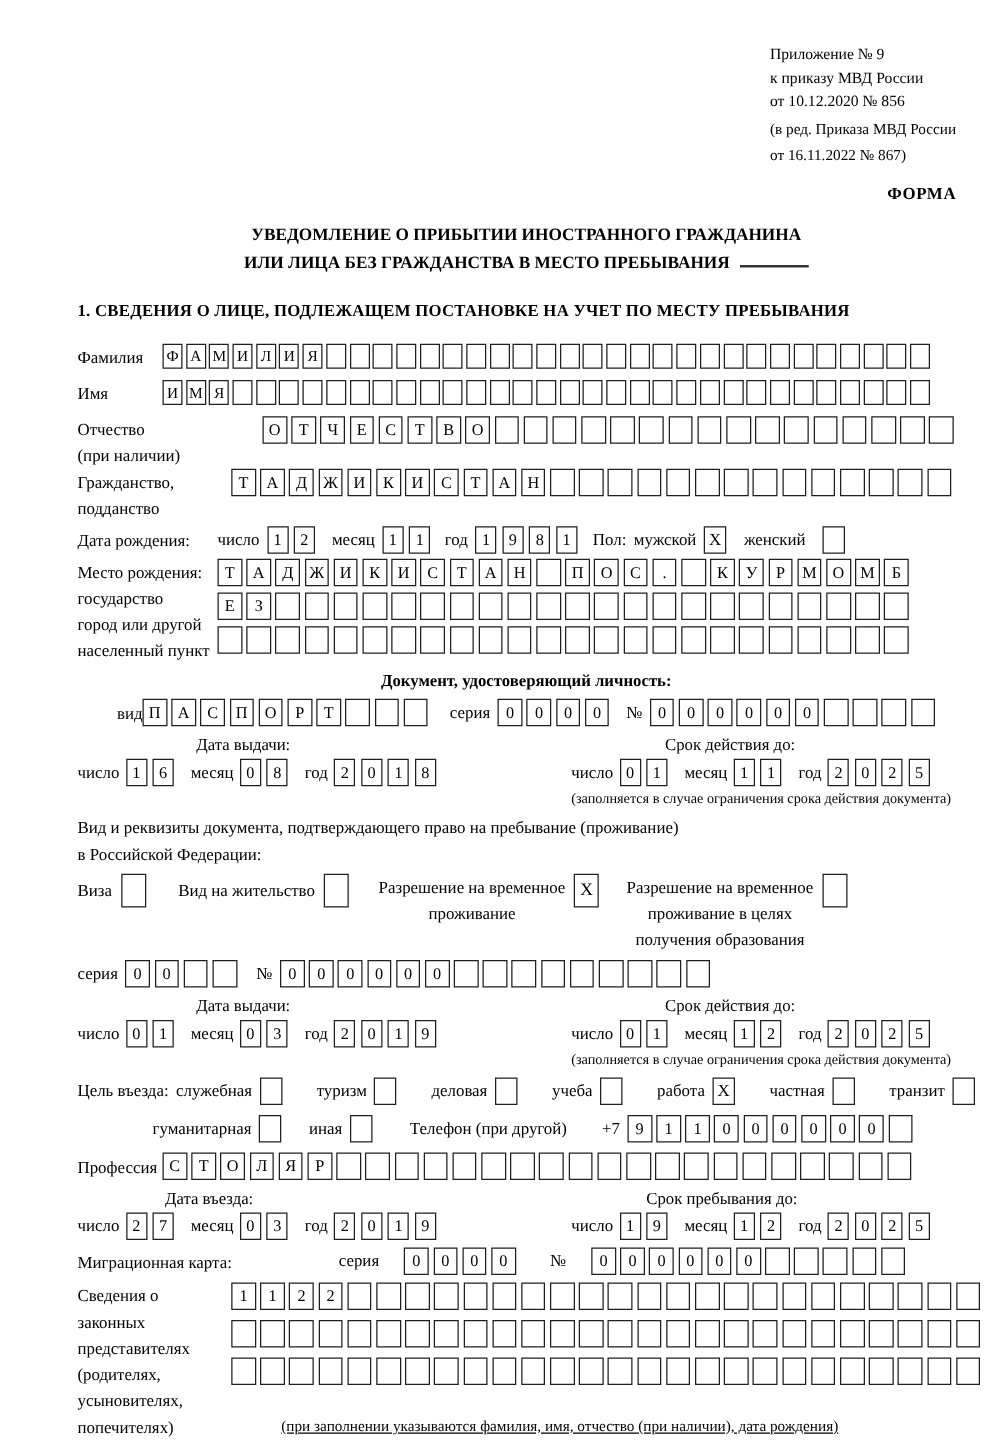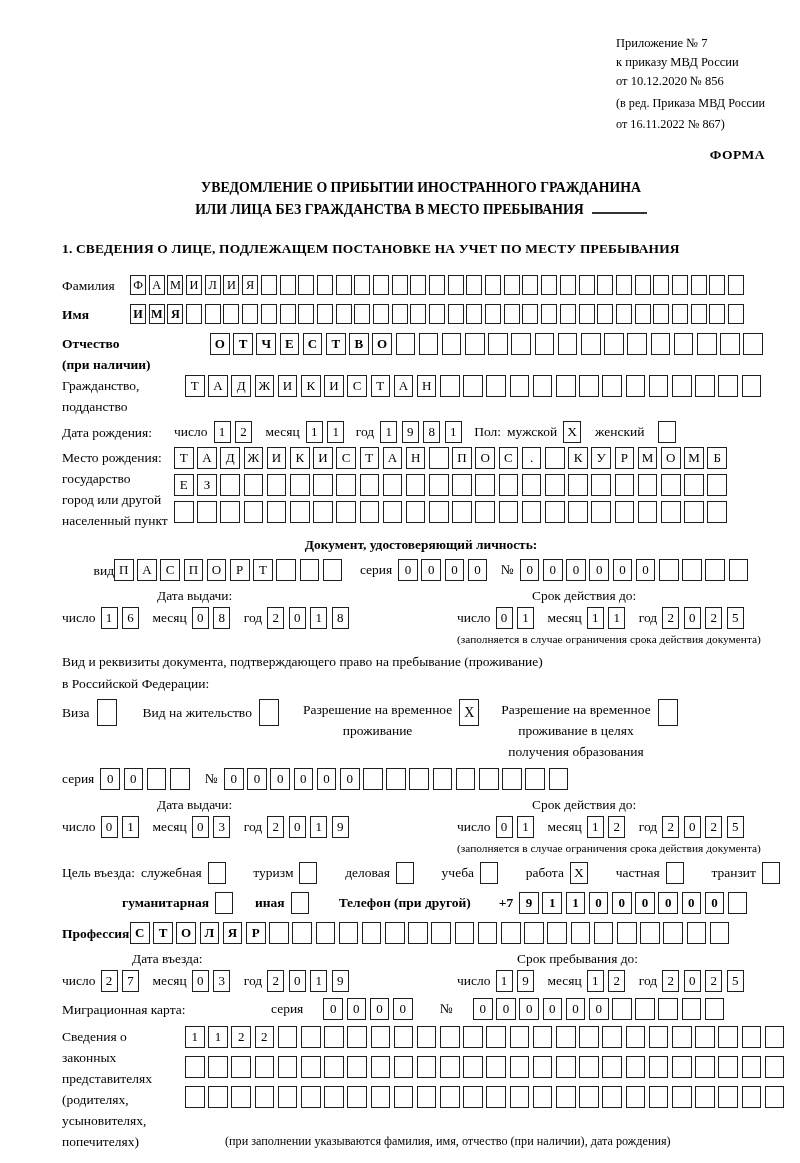--- a/index.html
+++ b/index.html
@@ -28,48 +28,48 @@
   .cell {
     flex:none; border:1.6px solid #1f1f1f; display:flex;
     align-items:center; justify-content:center; background:#fff;
   }
   .cells-s .cell { width:16px; height:20px; margin-right:2.7px; font-size:12.3px; }
   .cells-m .cell { width:19.6px; height:22px; margin-right:3.6px; font-size:13px; }
   .cells-d .cell { width:17px; height:22px; margin-right:4.5px; font-size:13px; }
   .cb .cell { width:18px; height:22px; font-size:13.5px; }
   .cb-tall .cell { width:20px; height:27px; font-size:14px; }
 
-  .mt18 { margin-top:18px; } .mt8 { margin-top:8px;font-weight:bold; } .mt6 { margin-top:6px; } .mt4 { margin-top:4px; }
+  .mt18 { margin-top:18px; } .mt8 { margin-top:8px; } .mt6 { margin-top:6px; } .mt4 { margin-top:4px; }
   .stack > div { margin-bottom:5px; } .mr { margin-right:6px; }
 
   .dochead { text-align:center; font-weight:bold; font-size:13.4px; margin-top:6px; }
 
   .datecols { display:flex; margin-top:7px; }
   .datecol { }
   .datelabel { font-size:13.4px; margin-bottom:3px; }
   .daterow { display:flex; align-items:center; }
   .daterow .t { margin-right:5px; } .daterow .cells { margin-right:9px; }
   .note { font-size:11.4px; margin-top:4px; }
 
   .optlbl { line-height:27px; margin-right:7px; }
   .center2 { text-align:center; line-height:21px; margin-right:7px; }
 
   .purpose-row { display:flex; justify-content:space-between; align-items:center; margin-top:8px; }
   .popt { display:flex; align-items:center; }
   .popt .t { margin-right:6px; }
 
-  .caption { font-size:12.2px; margin-top:10px; }
+  .caption { font-size:12.2px; margin-top:10px;text-decoration:underline; }
 </style>
 </head>
 <body>
 
 <div class="page">
 
   <div class="appendix">
-    <div>Приложение № 7</div>
+    <div>Приложение № 9</div>
     <div>к приказу МВД России</div>
     <div>от 10.12.2020 № 856</div>
     <div class="ed">(в ред. Приказа МВД России</div>
     <div class="ed">от 16.11.2022 № 867)</div>
   </div>
 
   <div class="forma">ФОРМА</div>
 
   <div class="title">
     <div>УВЕДОМЛЕНИЕ О ПРИБЫТИИ ИНОСТРАННОГО ГРАЖДАНИНА</div>

